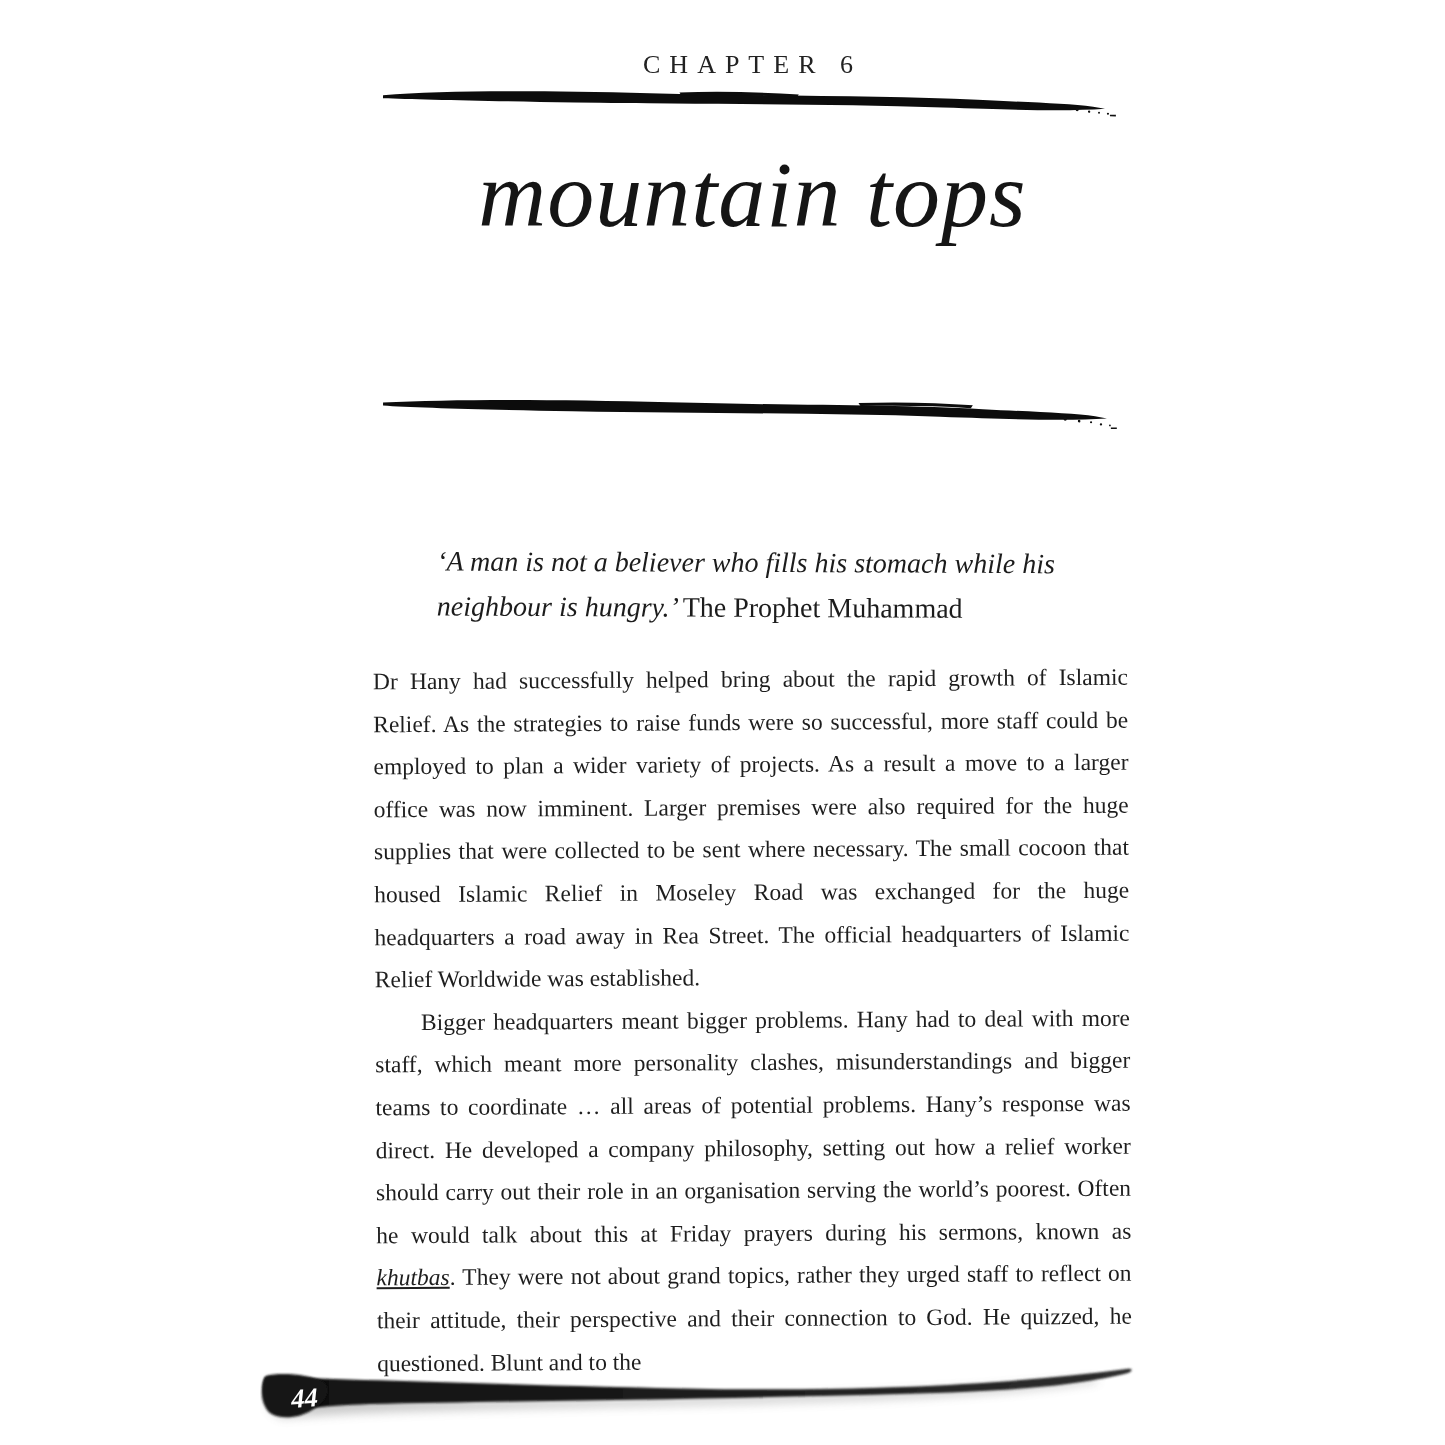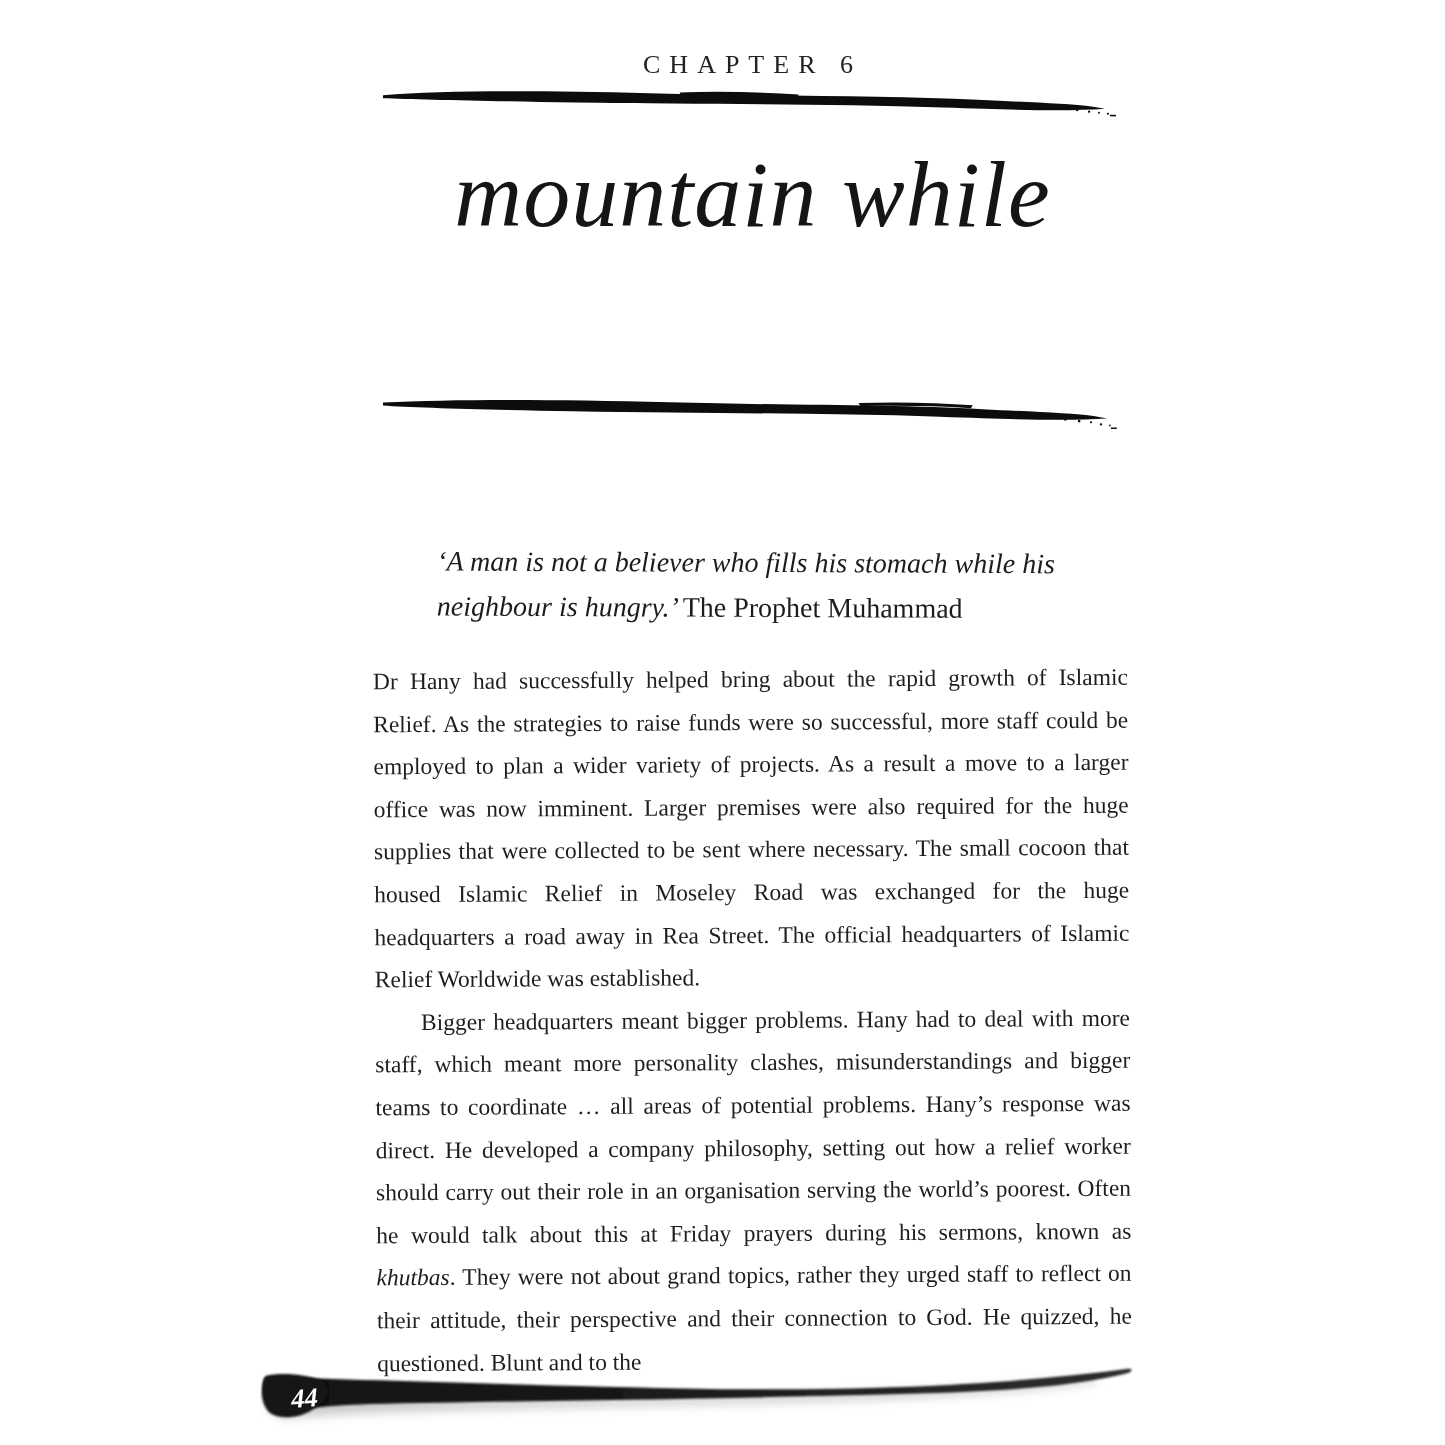--- a/index.html
+++ b/index.html
@@ -40,21 +40,21 @@
   .quote-attrib{font-style:normal;}
   .body-text{
     position:absolute;top:610px;left:0;width:755px;
     font-size:23.5px;line-height:42.6px;
     text-align:justify;
     transform:rotate(-0.35deg);
     color:#1e1e1e;
   }
   .body-text p{margin:0;padding:0;}
   .body-text p.indented{text-indent:46px;}
-  .italic-term{font-style:italic;}
+  .italic-term{font-style:italic;text-decoration:underline;}
   .footer-bar{
     position:absolute;left:260px;top:1366px;width:885px;height:64px;
   }
   .page-number{
     position:absolute;left:291px;top:1383px;
     color:#ffffff;
     font-size:27px;font-weight:bold;font-style:italic;
     transform:rotate(-4deg);
     z-index:3;
   }
@@ -78,21 +78,21 @@
         C 105,17 35,16 2,15 Z"></path>
       <path fill="#0c0c0c" d="M300,7 C340,5 380,6 420,8 L418,11 C378,9 338,9 302,10 Z"></path>
       <circle cx="700" cy="21" r="1.6" fill="#111"></circle>
       <circle cx="712" cy="23" r="1.2" fill="#111"></circle>
       <circle cx="722" cy="24" r="1.0" fill="#111"></circle>
       <circle cx="731" cy="25" r="1.1" fill="#111"></circle>
       <rect x="733" y="26" width="6" height="1.6" fill="#111"></rect>
     </svg>
 
     <div class="big-title">
-      <div>mountain while</div>
+      <div>mountain tops</div>
     </div>
 
     <svg class="brush-rule mid" viewBox="0 0 740 30">
       <path fill="#0c0c0c" d="M2,10
         C 70,6 170,5 290,7
         C 410,9 520,7 605,11
         C 655,13 695,14 718,17
         L 730,19
         C 692,22 642,21 562,19
         C 442,16 328,18 192,17

